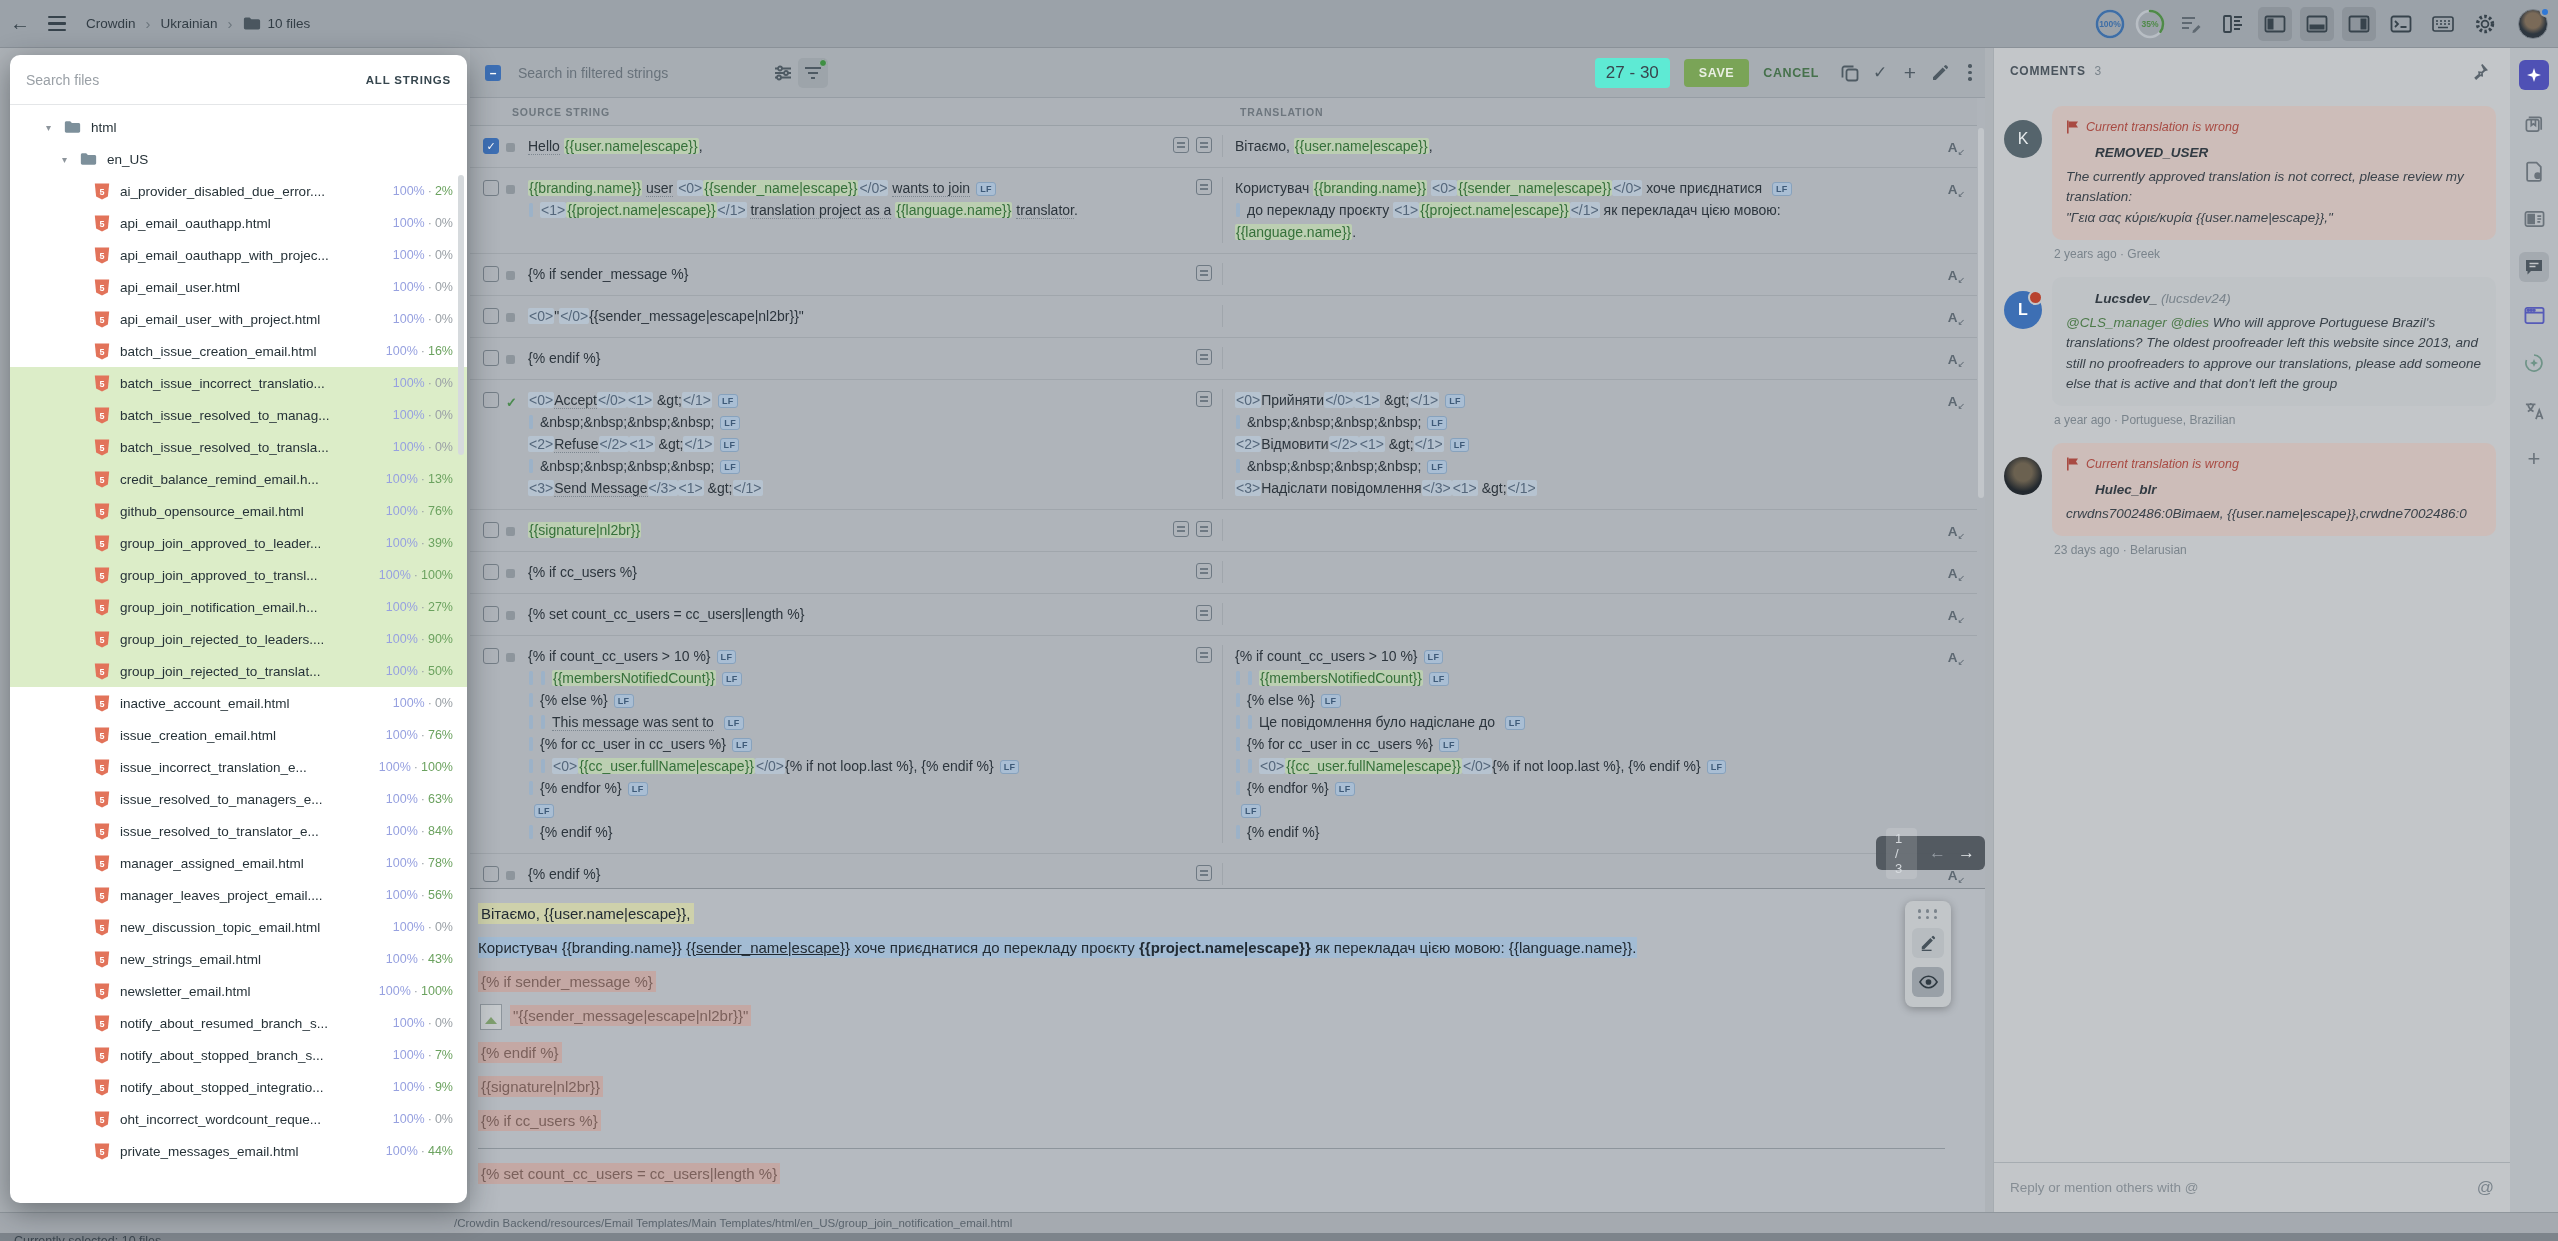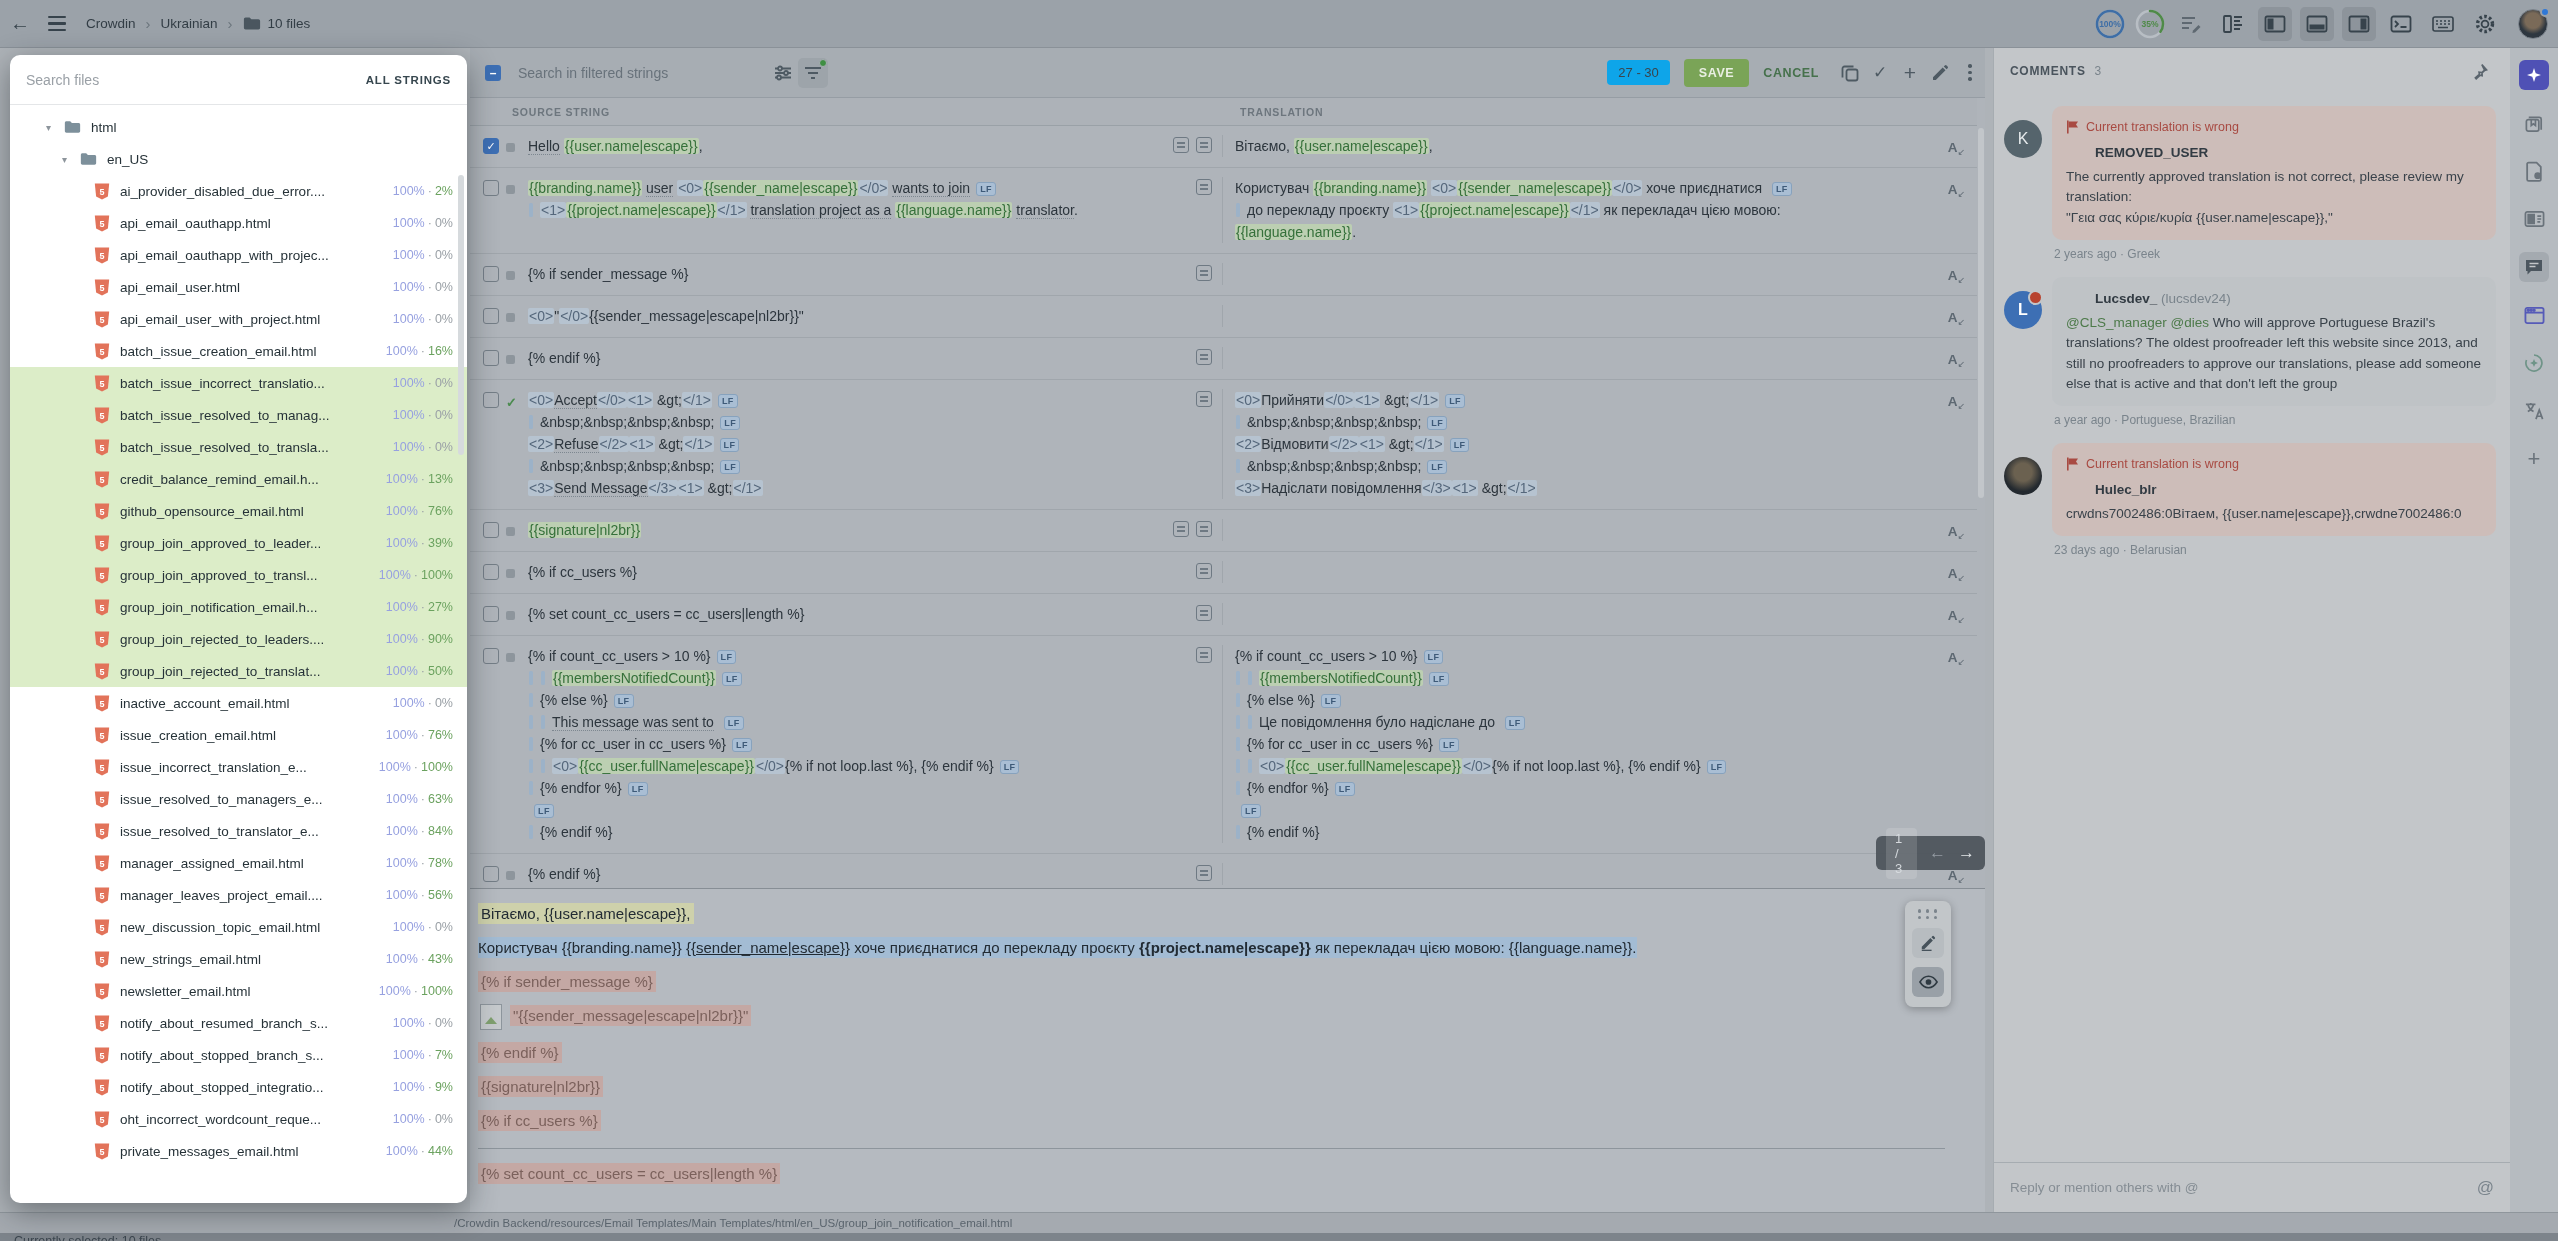--- a/index.html
+++ b/index.html
@@ -60,21 +60,21 @@
   .chk.ind { background:#3d6fb4; margin-left:15px; color:#fff; display:flex; align-items:center;
              justify-content:center; font-size:12px; font-weight:bold; line-height:1; }
   .esearch { margin-left:17px; width:250px; border:none; outline:none; background:transparent;
              font-size:14px; color:#3a444d; font-family:"Liberation Sans",sans-serif; }
   .esearch::placeholder { color:#68727b; }
   .tool-ic { width:30px; height:30px; display:flex; align-items:center; justify-content:center;
              color:#4e5a63; border-radius:5px; flex:none; position:relative; }
   .tool-ic.boxed { background:#9da4aa; }
   .green-dot { position:absolute; right:1px; top:1px; width:8px; height:8px; border-radius:50%;
                background:#3f8f43; border:1.5px solid #a7adb3; }
-  .counter { background:#0ea5e9; border-radius:4px; padding:5px 11px; font-size:13px; color:#39454e; }
+  .counter { background:#5eead4; border-radius:4px; padding:5px 11px; font-size:17px; color:#39454e; }
   .save-btn { background:#7aa457; color:#e9efe2; border:none; border-radius:4px; padding:7px 15px;
               font-size:12.5px; font-weight:bold; letter-spacing:.6px; margin-left:14px;
               font-family:"Liberation Sans",sans-serif; }
   .cancel-btn { background:none; border:none; color:#46714c; font-size:12.5px; font-weight:bold;
                 letter-spacing:.6px; margin:0 16px 0 14px; font-family:"Liberation Sans",sans-serif; }
   .vdots { display:flex; flex-direction:column; gap:3px; align-items:center; }
   .vdots i { width:3.5px; height:3.5px; border-radius:50%; background:#4e5a63; display:block; }
 
   .colheads { position:absolute; left:0; right:8px; top:50px; height:28px; display:flex; align-items:center;
               font-size:10.5px; font-weight:bold; color:#6d767e; letter-spacing:.8px;
@@ -154,21 +154,21 @@
   .c-list { position:absolute; top:50px; left:0; right:0; bottom:50px; overflow:hidden; padding:8px 14px 0 10px; }
   .c-item { margin-bottom:16px; }
   .c-row { display:flex; }
   .c-av { width:38px; height:38px; border-radius:50%; flex:none; margin:14px 10px 0 0;
           display:flex; align-items:center; justify-content:center; font-size:16px; position:relative; }
   .c-av.initial { background:#55646c; color:#e6eaec; }
   .c-av.logo { background:#3d6fb4; color:#fff; font-weight:bold; }
   .c-av.logo::after { content:""; position:absolute; right:-1px; top:-1px; width:11px; height:11px;
           border-radius:50%; background:#b8432f; border:2px solid #c3c6c9; }
   .c-av.photo { background:radial-gradient(circle at 50% 40%, #6b6150 0 30%, #23292f 65%); }
-  .c-card { flex:1; border-radius:10px; padding:12px 14px; font-size:13.5px; color:#39424a; line-height:1.5; }
+  .c-card { flex:1; border-radius:10px; padding:12px 14px; font-size:13.5px; color:#39424a; line-height:1.5;font-style:italic; }
   .c-card.flagged { background:#cdbdb9; }
   .c-card.plain { background:#bfc3c6; }
   .c-flag { display:flex; align-items:center; gap:7px; color:#a84a42; font-size:12.5px; margin-bottom:6px; }
   .c-author { font-weight:bold; font-size:13.5px; color:#323b43; margin-bottom:4px;padding-left:29px; }
   .c-user { color:#7a848c; font-weight:normal; }
   .c-meta { font-size:12px; color:#7a848c; margin:7px 0 0 50px; }
   .c-reply { position:absolute; left:0; right:0; bottom:0; height:50px; border-top:1px solid #a6acb1;
              display:flex; align-items:center; padding:0 16px; background:#c3c6c9; }
   .c-reply .ph { font-size:13.5px; color:#858d94; flex:1; }
   .c-reply .at { color:#7a848c; font-size:17px; }

